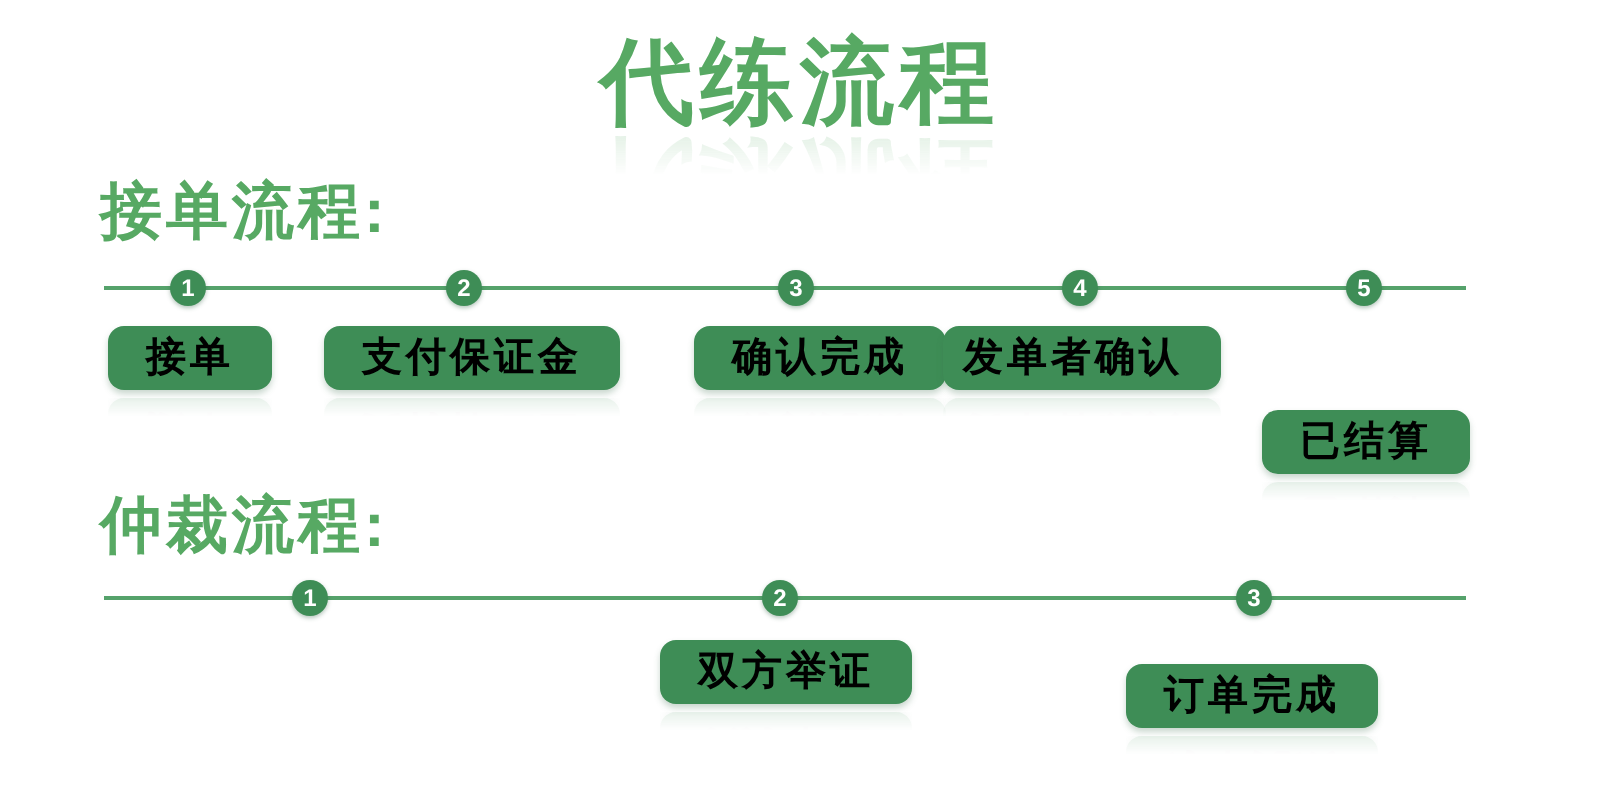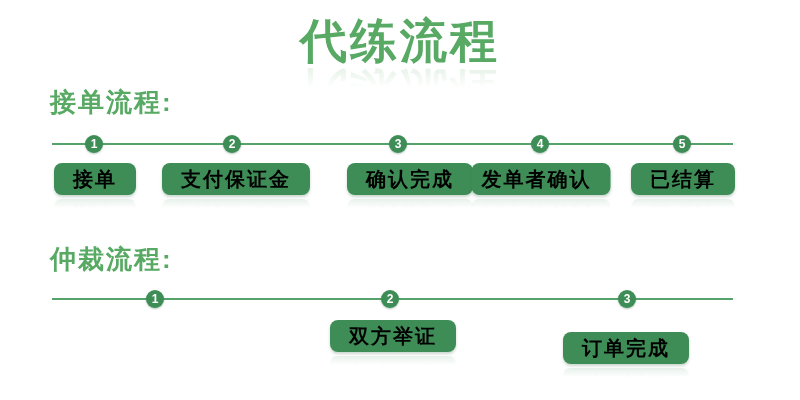--- a/index.html
+++ b/index.html
@@ -19,21 +19,21 @@
     text-align: center;
     font-size: 47px;
     font-weight: 700;
     letter-spacing: 3px;
     color: #57a963;
     -webkit-box-reflect: below -14px linear-gradient(transparent 55%, rgba(0,0,0,0.22) 100%);
   }
   .flow-heading {
     position: absolute;
     left: 50px;
-    font-size: 26px;
+    font-size: 31px;
     font-weight: 700;
     letter-spacing: 2px;
     color: #57a963;
   }
   .heading-order { top: 85px; }
   .heading-arbitration { top: 242px; }
   .timeline-line {
     position: absolute;
     left: 52px;
     width: 681px;
@@ -91,21 +91,21 @@
   <div class="step-badge badges-order" style="left:85px;">1</div>
   <div class="step-badge badges-order" style="left:223px;">2</div>
   <div class="step-badge badges-order" style="left:389px;">3</div>
   <div class="step-badge badges-order" style="left:531px;">4</div>
   <div class="step-badge badges-order" style="left:673px;">5</div>
 
   <div class="step-pill pills-order" style="left:95px;">接单</div>
   <div class="step-pill pills-order" style="left:236px;">支付保证金</div>
   <div class="step-pill pills-order" style="left:410px;">确认完成</div>
   <div class="step-pill pills-order" style="left:541px;padding-left:10px;">发单者确认</div>
-  <div class="step-pill pills-order" style="left:683px;">已结算</div>
+  <div class="step-pill pills-order" style="left:683px;margin-top:42px;">已结算</div>
 
   <div class="flow-heading heading-arbitration">仲裁流程:</div>
 
   <div class="timeline-line line-arbitration"></div>
 
   <div class="step-badge badges-arbitration" style="left:146px;">1</div>
   <div class="step-badge badges-arbitration" style="left:381px;">2</div>
   <div class="step-badge badges-arbitration" style="left:618px;">3</div>
 
   <div class="step-pill pills-arbitration" style="left:393px;">双方举证</div>

